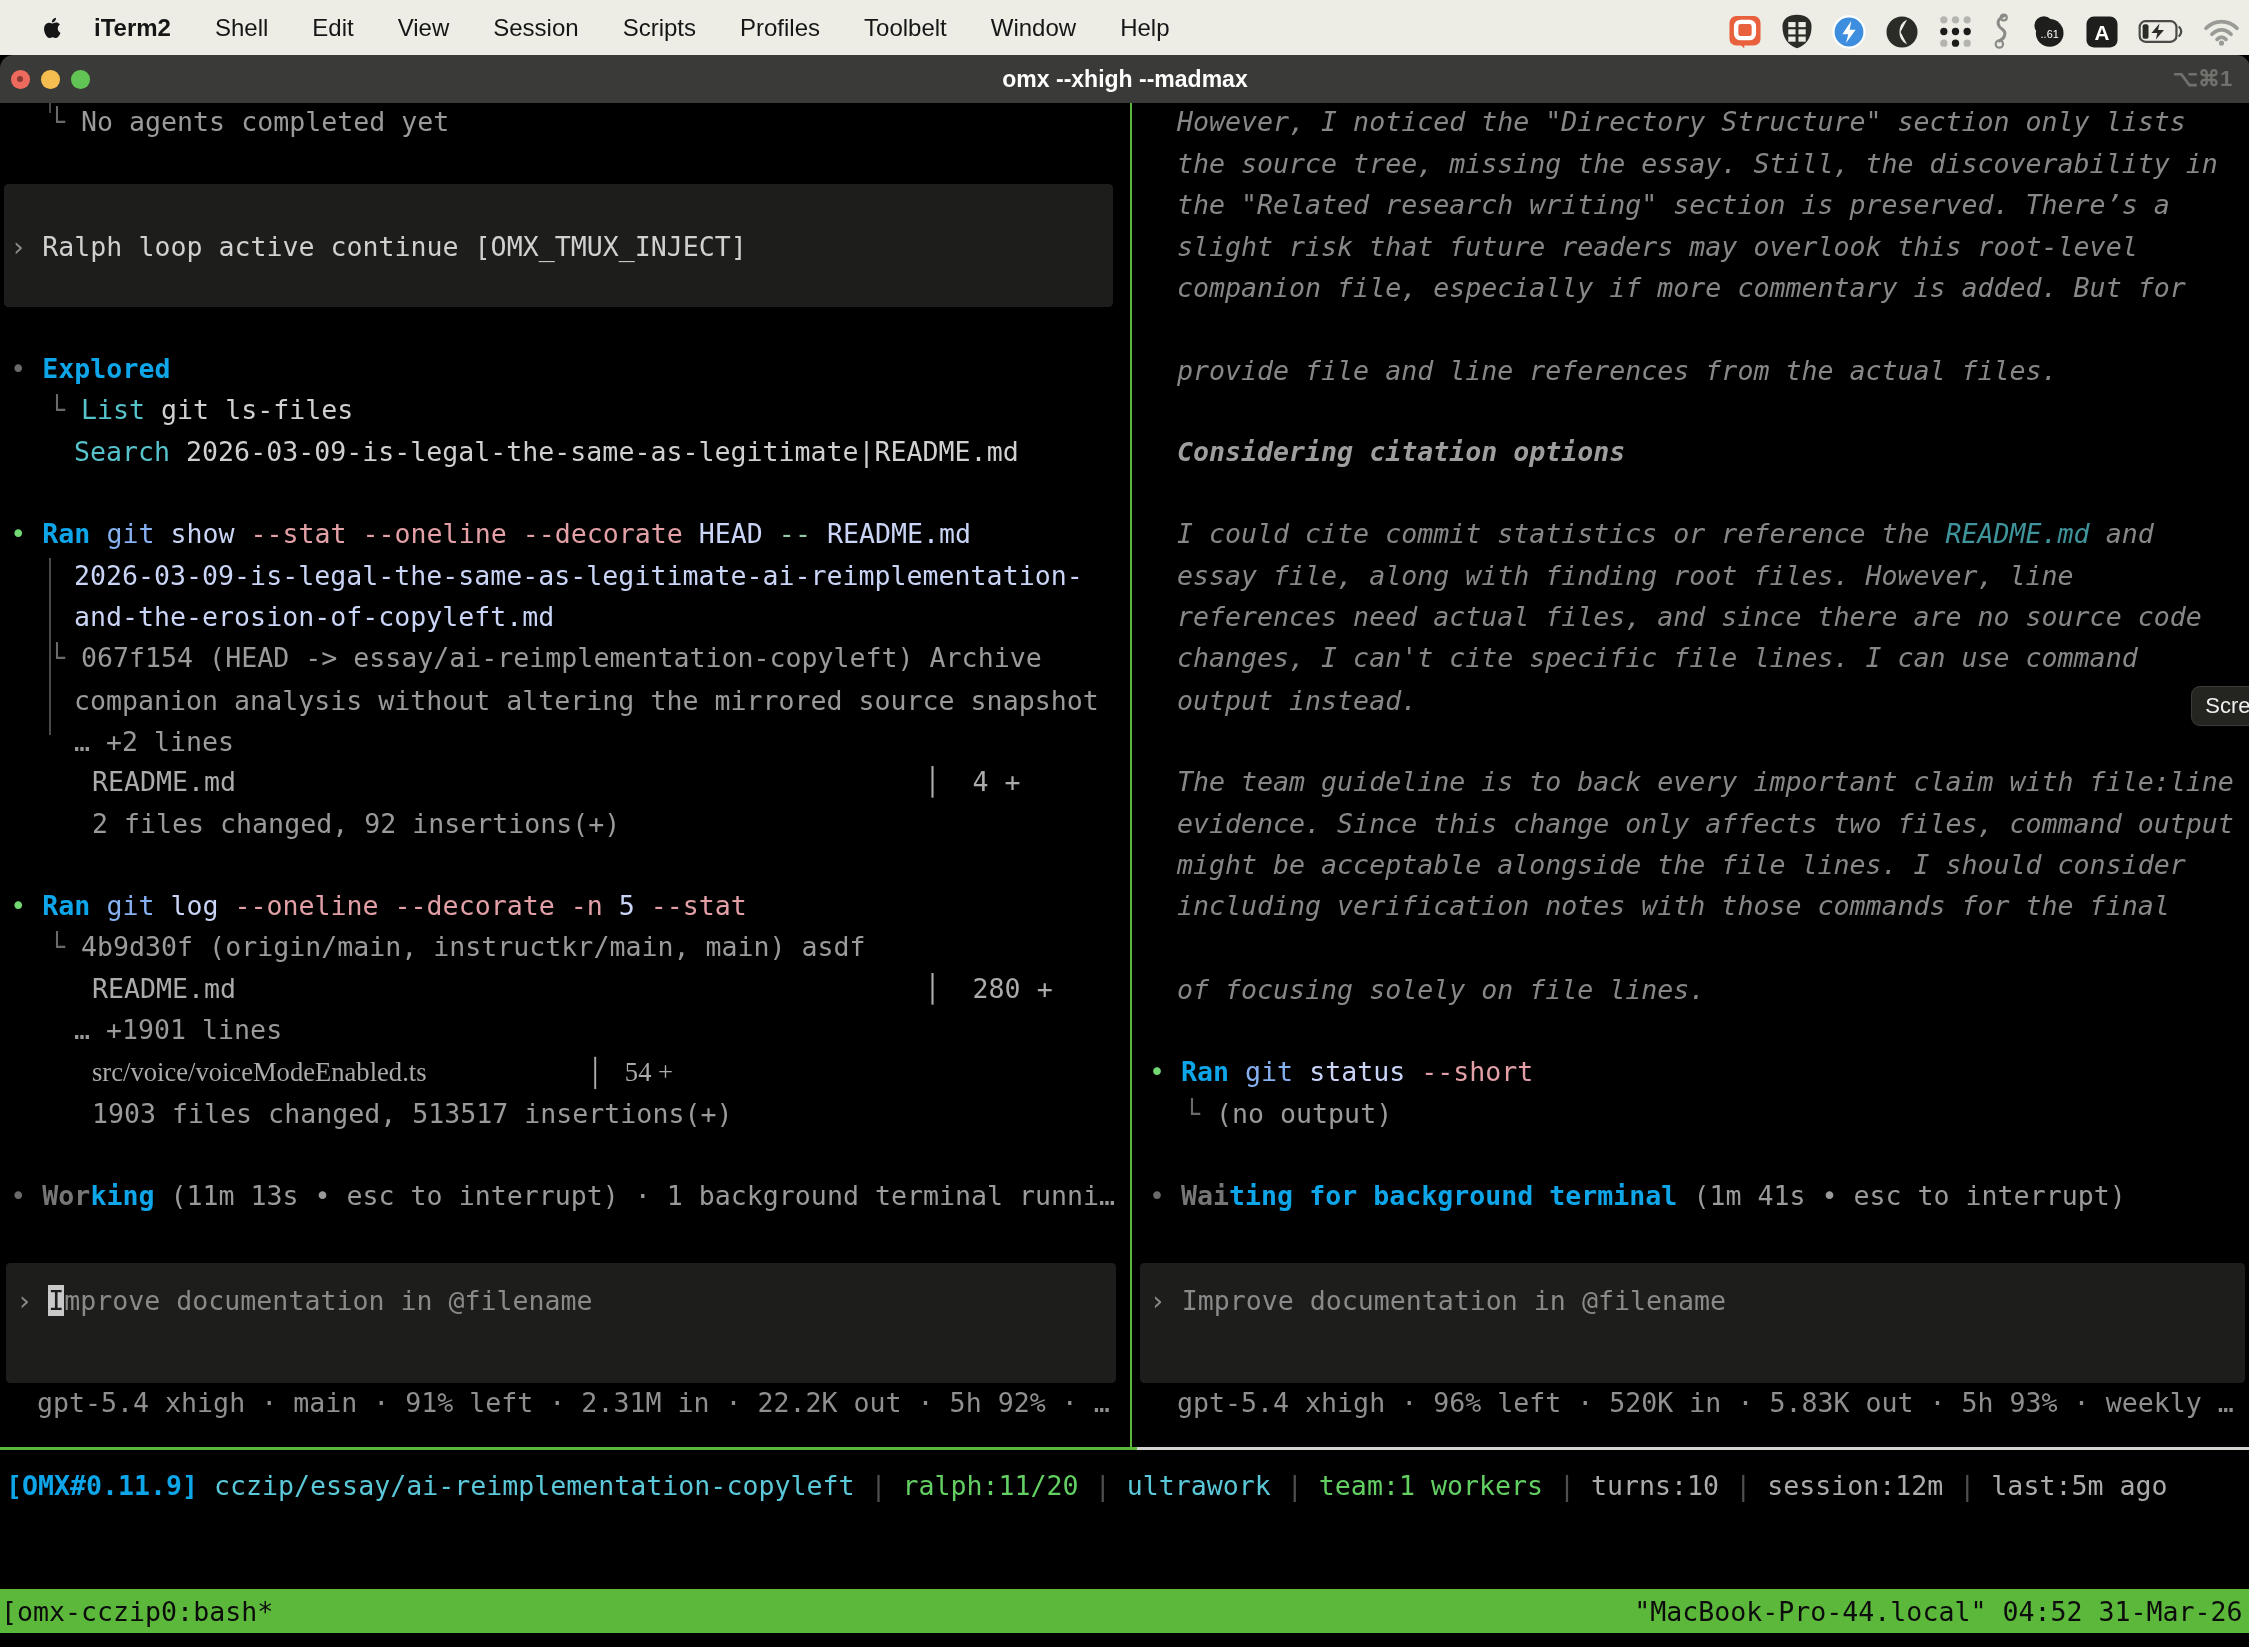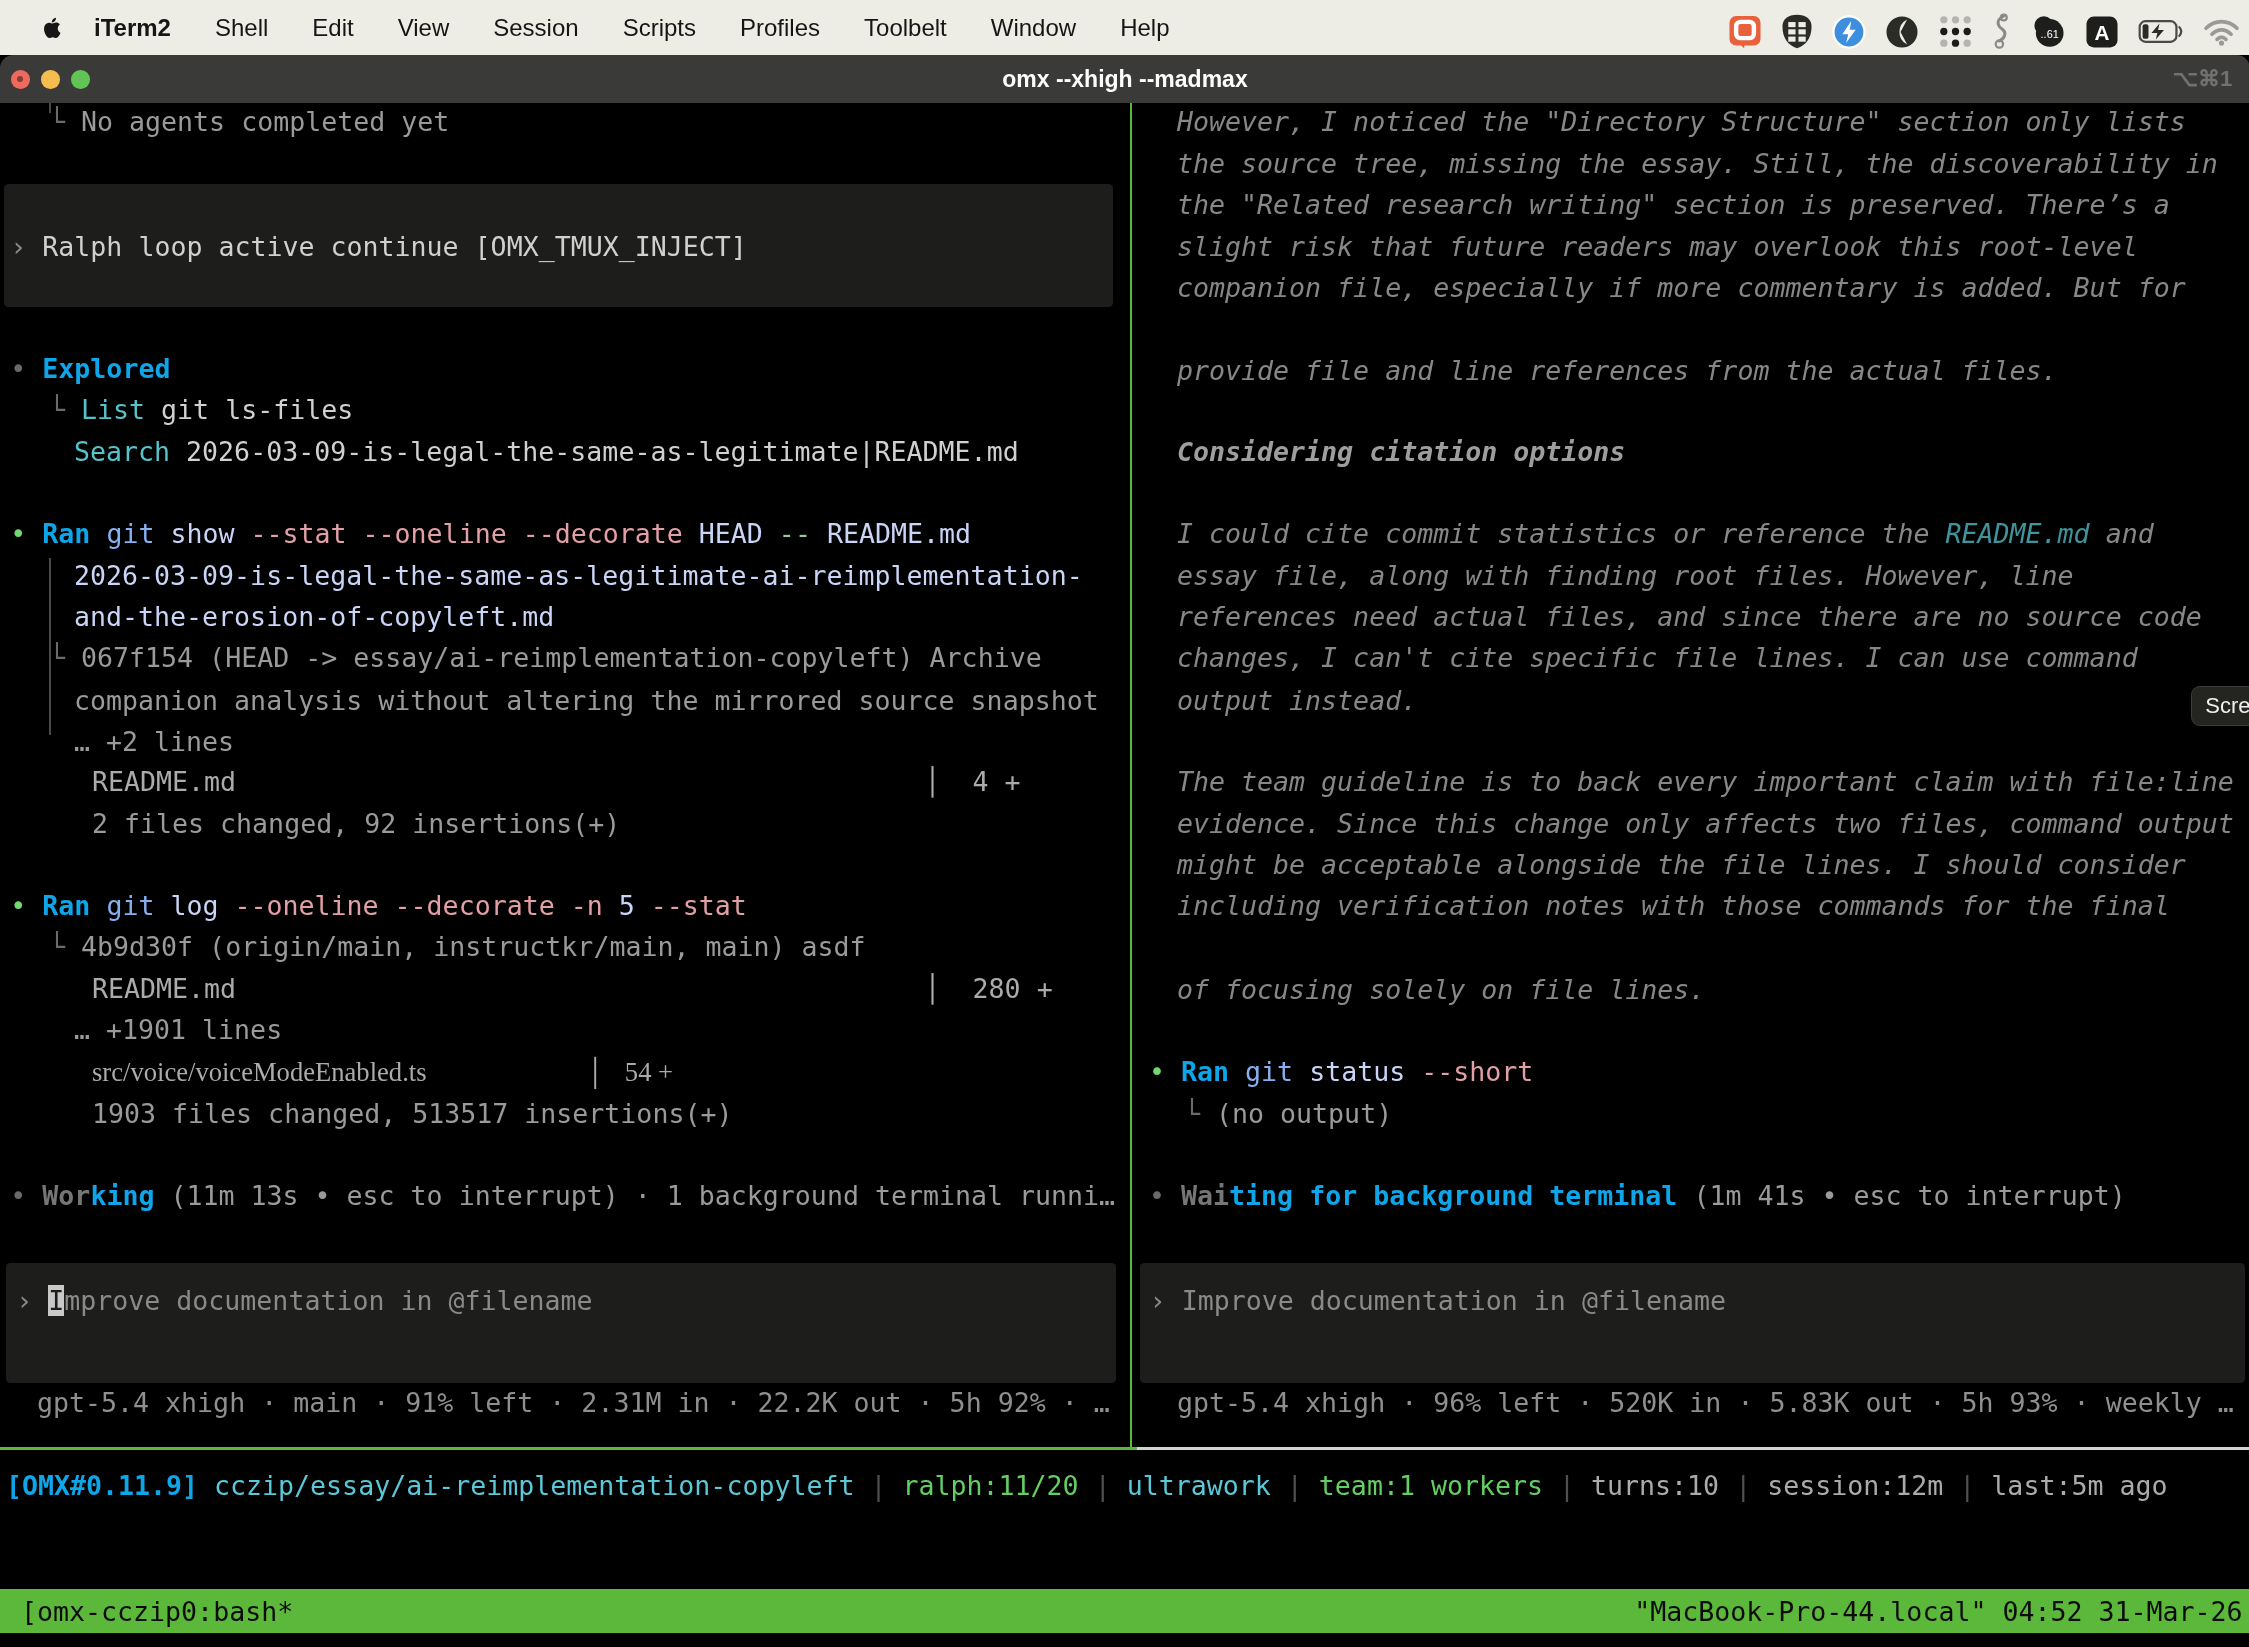--- a/index.html
+++ b/index.html
@@ -44,21 +44,21 @@
   .prompt{color:#8a8a8a;}
   .placeholder{color:#8a8a8a;}
   .cursor{background:#c9c9c9;color:#1d1d1b;}
   .vline{position:absolute;width:1.5px;background:#4a4a4a;}
   #pane-sep{position:absolute;left:1130px;top:103px;width:2.2px;height:1345px;background:#5cb83c;}
   #hborder-left{position:absolute;left:0;top:1447px;width:1137px;height:3px;background:#5cb83c;}
   #hborder-right{position:absolute;left:1137px;top:1447px;width:1113px;height:3px;background:#d3d3d0;}
   
   #tmuxbar{position:absolute;left:0;top:1589px;width:2250px;height:44px;background:#5BB83B;
            color:#0c0c0c;font-size:26.6px;display:flex;align-items:center;}
-  #tmux-left{margin-left:21px;white-space:pre;}
+  #tmux-left{margin-left:1px;white-space:pre;}
   #tmux-right{margin-left:auto;margin-right:7.4px;white-space:pre;}
   
   #float-pill{position:absolute;left:2191px;top:686px;width:81px;height:40px;background:#242420;
               border:1.5px solid #3c3c38;border-radius:8.9px;display:flex;align-items:center;
               color:#f0f0f0;font-family:"Liberation Sans",sans-serif;font-size:22px;padding-left:13.3px;box-sizing:border-box;}
 </style>
 </head>
 <body>
 
 <div id="screen">

